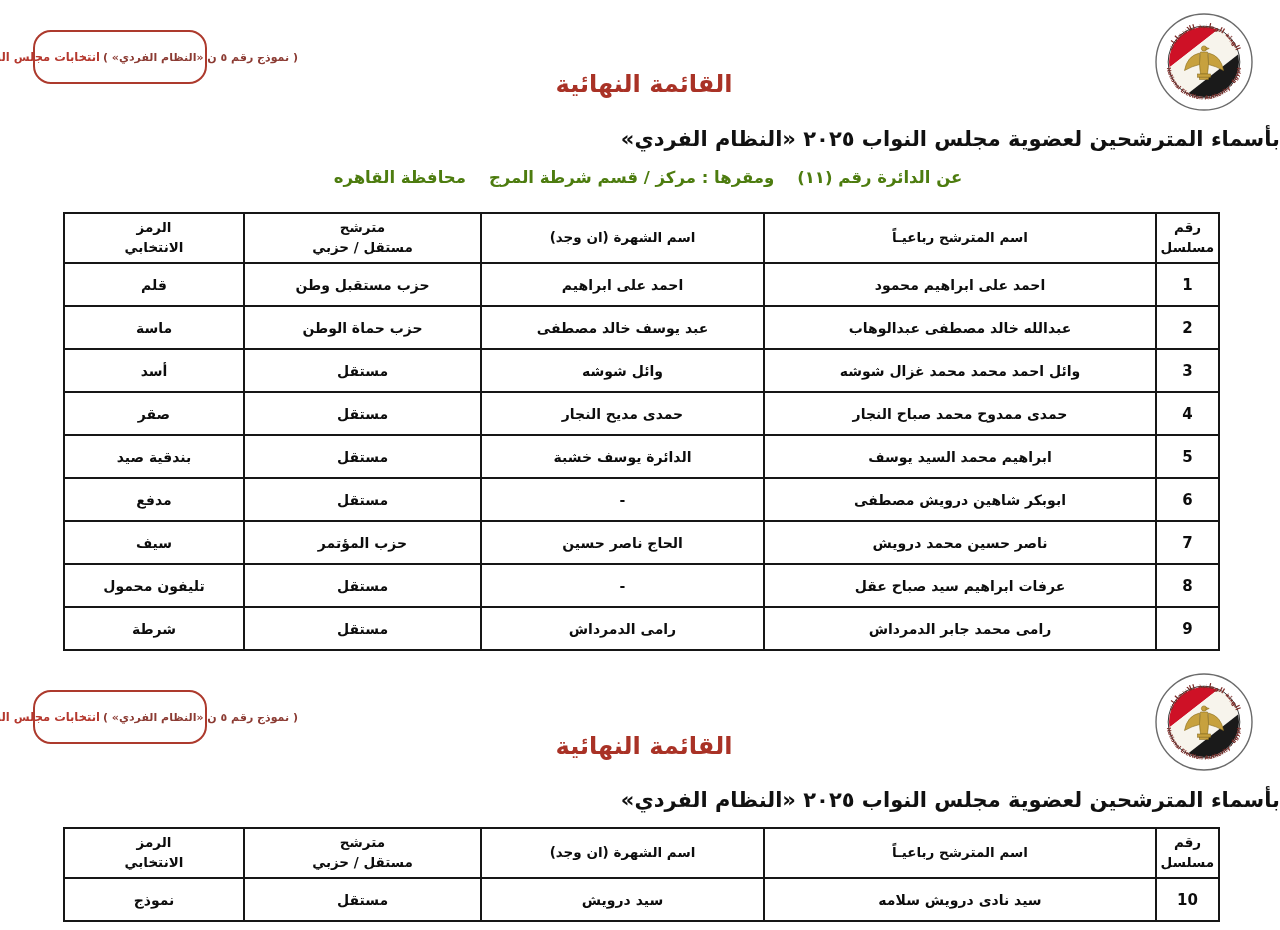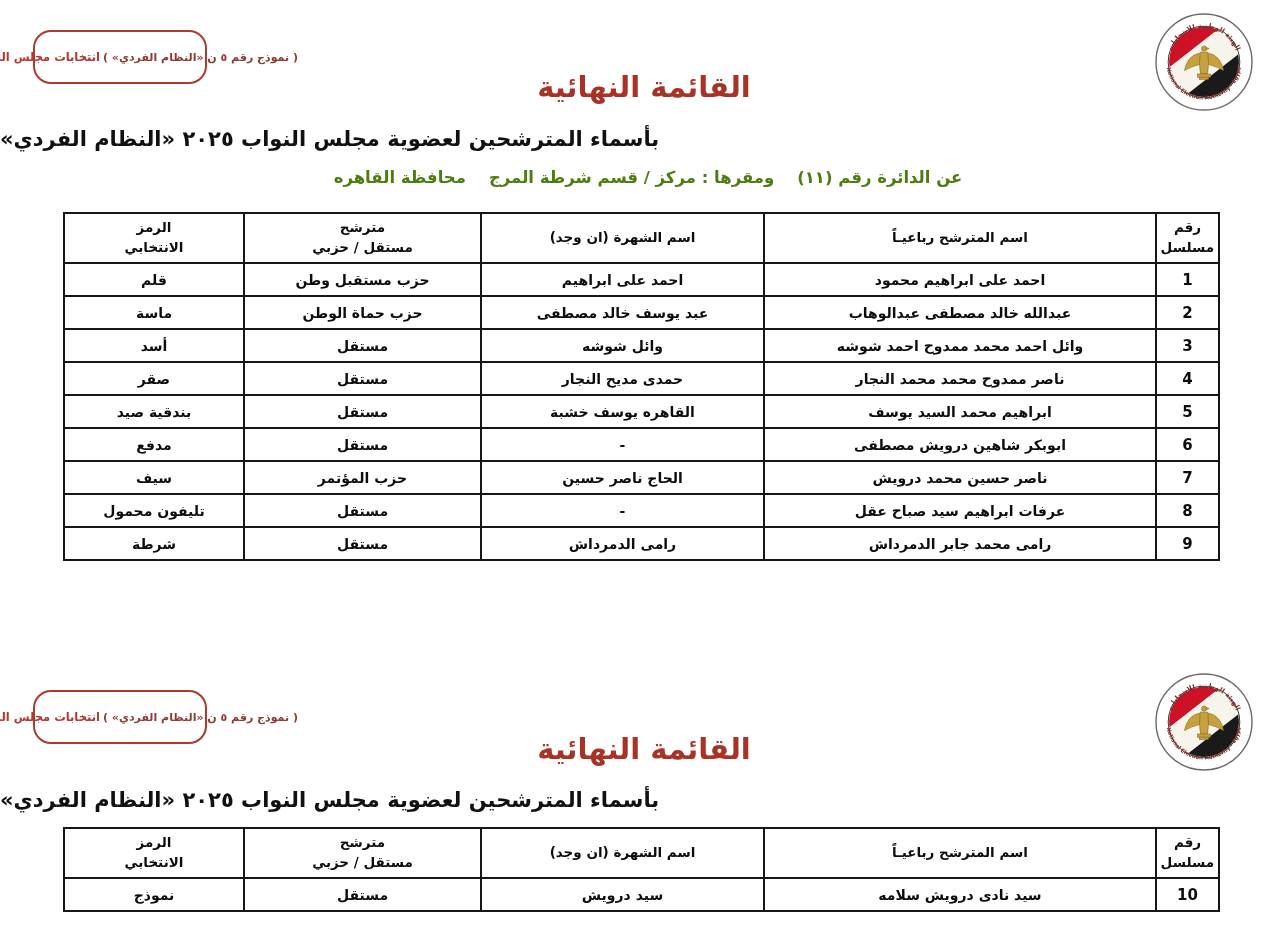--- a/index.html
+++ b/index.html
@@ -26,27 +26,27 @@
   }
   .form-box .l1 { color:#8B3A32; font-size:11px; font-weight:bold; white-space:nowrap; }
   .form-box .l2 { color:#B5382E; font-size:11.5px; font-weight:bold; white-space:nowrap; }
   
   .logo { position:absolute; left:1154px; width:100px; height:100px; }
   
   .doc-title {
     position:absolute; left:0; width:100%;
     text-align:center;
     color:#A93226;
-    font-size:29px; font-weight:bold;
+    font-size:24px; font-weight:bold;
     direction:rtl;
     padding-left:8px;
   }
   .doc-subtitle {
     position:absolute; left:0; width:100%;
-    text-align:left;
+    text-align:right;
     color:#111;
     font-size:21px; font-weight:bold;
     direction:rtl;
   }
   .doc-district {
     position:absolute; left:8px; width:100%;
     text-align:center;
     color:#4d7c0f;
     font-size:16.5px; font-weight:bold;
     direction:rtl;
@@ -62,21 +62,21 @@
   }
   .cand-table td, .cand-table th {
     border:2px solid #161616;
     text-align:center; vertical-align:middle;
     color:#0d0d0d;
     font-weight:bold;
     padding:2px 4px;
     overflow:hidden;
   }
   .cand-table th { font-size:13.5px; white-space:pre-line; height:50px; line-height:1.45; }
-  .cand-table td { font-size:14px; height:33px; }
+  .cand-table td { font-size:14px; height:43px; }
   .cand-table td.c-serial { font-size:15px; font-family:"DejaVu Sans", sans-serif; }
   .col-serial { width:63px; }
   .col-name   { width:392px; }
   .col-fame   { width:283px; }
   .col-party  { width:237px; }
   .col-symbol { width:180px; }
   
   .s1-box   { top:30px; }
   .s1-logo  { top:12px; }
   .s1-title { top:70px; }
@@ -171,36 +171,36 @@
     </tr>
     <tr>
       <td class="c-serial">2</td>
       <td>عبدالله خالد مصطفى عبدالوهاب</td>
       <td>عبد يوسف خالد مصطفى</td>
       <td>حزب حماة الوطن</td>
       <td>ماسة</td>
     </tr>
     <tr>
       <td class="c-serial">3</td>
-      <td>وائل احمد محمد ممدوح احمد شوشه</td>
+      <td>وائل احمد محمد محمد غزال شوشه</td>
       <td>وائل شوشه</td>
       <td>مستقل</td>
       <td>أسد</td>
     </tr>
     <tr>
       <td class="c-serial">4</td>
-      <td>ناصر ممدوح محمد محمد النجار</td>
+      <td>حمدى ممدوح محمد صباح النجار</td>
       <td>حمدى مديح النجار</td>
       <td>مستقل</td>
       <td>صقر</td>
     </tr>
     <tr>
       <td class="c-serial">5</td>
       <td>ابراهيم محمد السيد يوسف</td>
-      <td>القاهره يوسف خشبة</td>
+      <td>الدائرة يوسف خشبة</td>
       <td>مستقل</td>
       <td>بندقية صيد</td>
     </tr>
     <tr>
       <td class="c-serial">6</td>
       <td>ابوبكر شاهين درويش مصطفى</td>
       <td>-</td>
       <td>مستقل</td>
       <td>مدفع</td>
     </tr>

